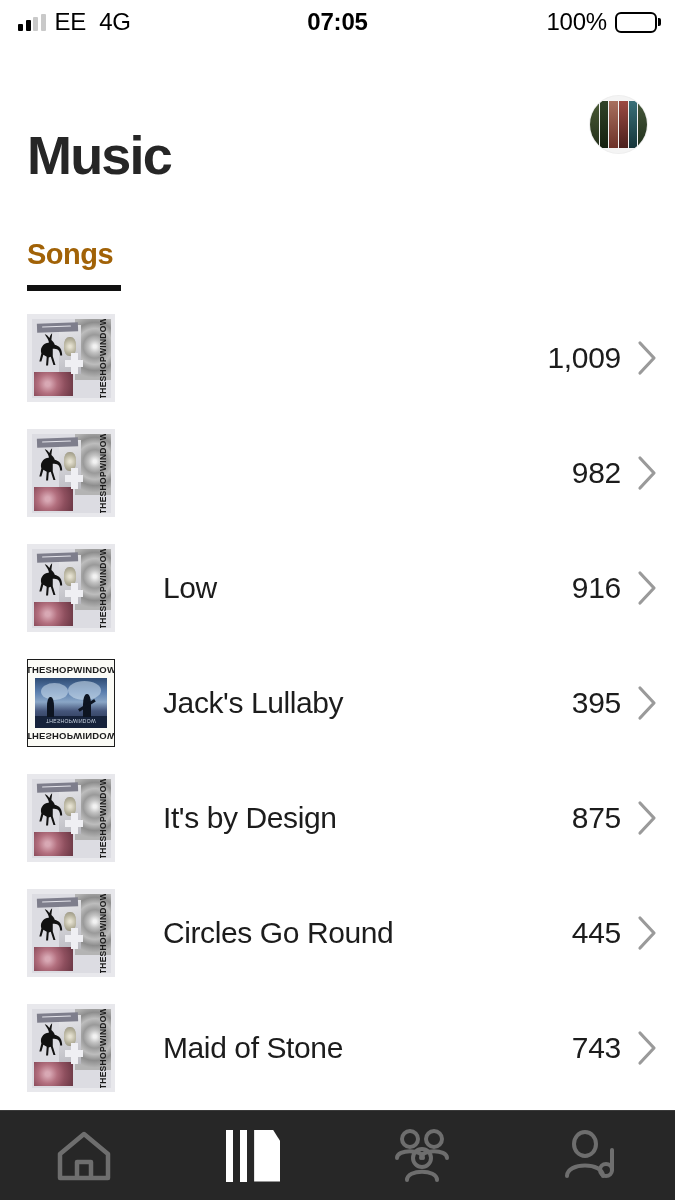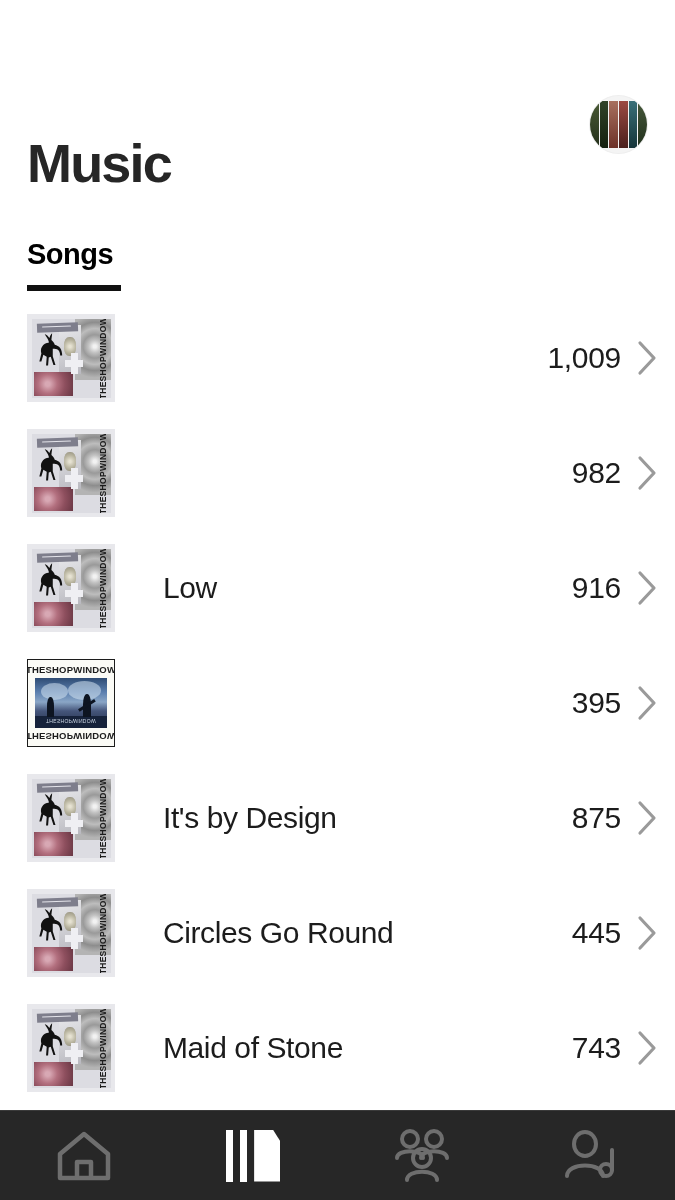--- a/index.html
+++ b/index.html
@@ -41,29 +41,29 @@
   
   .avatar {
     position:absolute; top:96px; right:28px; width:57px; height:57px;
     border-radius:50%; overflow:hidden; background:#f4f4f4;
     box-shadow:0 0 0 1px #eee;
   }
   .avatar .strips { display:flex; width:100%; height:100%; align-items:center; justify-content:center; gap:1px; }
   .avatar .strips span { display:block; width:9px; height:82%; }
 
   .page-title {
-    position:absolute; top:136px; left:27px;
+    position:absolute; top:128px; left:27px;
     font-size:54px; font-weight:700; color:#262626; letter-spacing:-1.8px; line-height:1;
   }
 
   
   .tabs { position:absolute; top:238px; left:27px; right:0; display:flex; align-items:flex-start; }
   .tab { position:relative; font-size:29px; font-weight:700; color:#8e8e8e; letter-spacing:-0.5px; padding-bottom:20px; }
   .tab + .tab { margin-left:56px; }
-  .tab.active { color:#000000; }
+  .tab.active { color:#a16207; }
   .tab.active:after {
     content:""; position:absolute; left:0; bottom:0; width:94px; height:6px; background:#111;
   }
 
   
   .list { position:absolute; top:300px; left:0; right:0; }
   .row { position:relative; height:115px; display:flex; align-items:center; padding:0 0 0 27px; background:#fff; }
   .art { width:88px; height:88px; flex:0 0 88px; position:relative; overflow:hidden; }
   .title {
     margin-left:48px; font-size:30px; color:#1c1c1c; font-weight:400; letter-spacing:-0.4px;
@@ -170,20 +170,37 @@
   .bars .page {
     width:26px; height:52px; background:#ffffff;
     clip-path:polygon(0 0, 72% 0, 100% 22%, 100% 100%, 0 100%);
   }
 </style>
 </head>
 <body>
 
 <div class="screen">
 
+  <div class="statusbar">
+    <div class="sb-left">
+      <span class="signal">
+        <i class="on"></i>
+          <i class="on"></i>
+          <i></i>
+          <i></i>
+      </span>
+      <span class="carrier">EE</span>
+      <span class="net">4G</span>
+    </div>
+    <div class="sb-time">07:05</div>
+    <div class="sb-right">
+      <span class="batt-pct">100%</span>
+      <span class="battery"><span class="fill"></span></span>
+    </div>
+  </div>
 
   <div class="avatar">
     <div class="strips">
       <span style="background:linear-gradient(180deg,#4a5a35,#232e1a)"></span>
       <span style="background:linear-gradient(180deg,#2f4227,#15200f)"></span>
       <span style="background:linear-gradient(180deg,#a8705f,#6d3128)"></span>
       <span style="background:linear-gradient(180deg,#9c4a42,#4a1f1c)"></span>
       <span style="background:linear-gradient(180deg,#3a7078,#16353a)"></span>
       <span style="background:linear-gradient(180deg,#47583a,#20301c)"></span>
     </div>
@@ -283,20 +300,21 @@
           <div class="moon1"></div>
             <div class="moon2"></div>
           <div class="ground"></div>
           <div class="fig1"></div>
             <div class="fig2"></div>
             <div class="arm"></div>
           <div class="smalltext">THESHOPWINDOW</div>
         </div>
         <div class="capBot">THESHOPWINDOW</div>
       </div>
+      <div class="title">Jack's Lullaby</div>
       <div class="count">395</div>
       <div class="chev">
         <svg width="22" height="36" viewBox="0 0 22 36">
             <path d="M3 3 L17 18 L3 33" fill="none" stroke="#9a9a9a" stroke-width="3.2" stroke-linecap="round" stroke-linejoin="round"></path>
           </svg>
       </div>
     </div>
 
     <div class="row">
       <div class="art artA">

